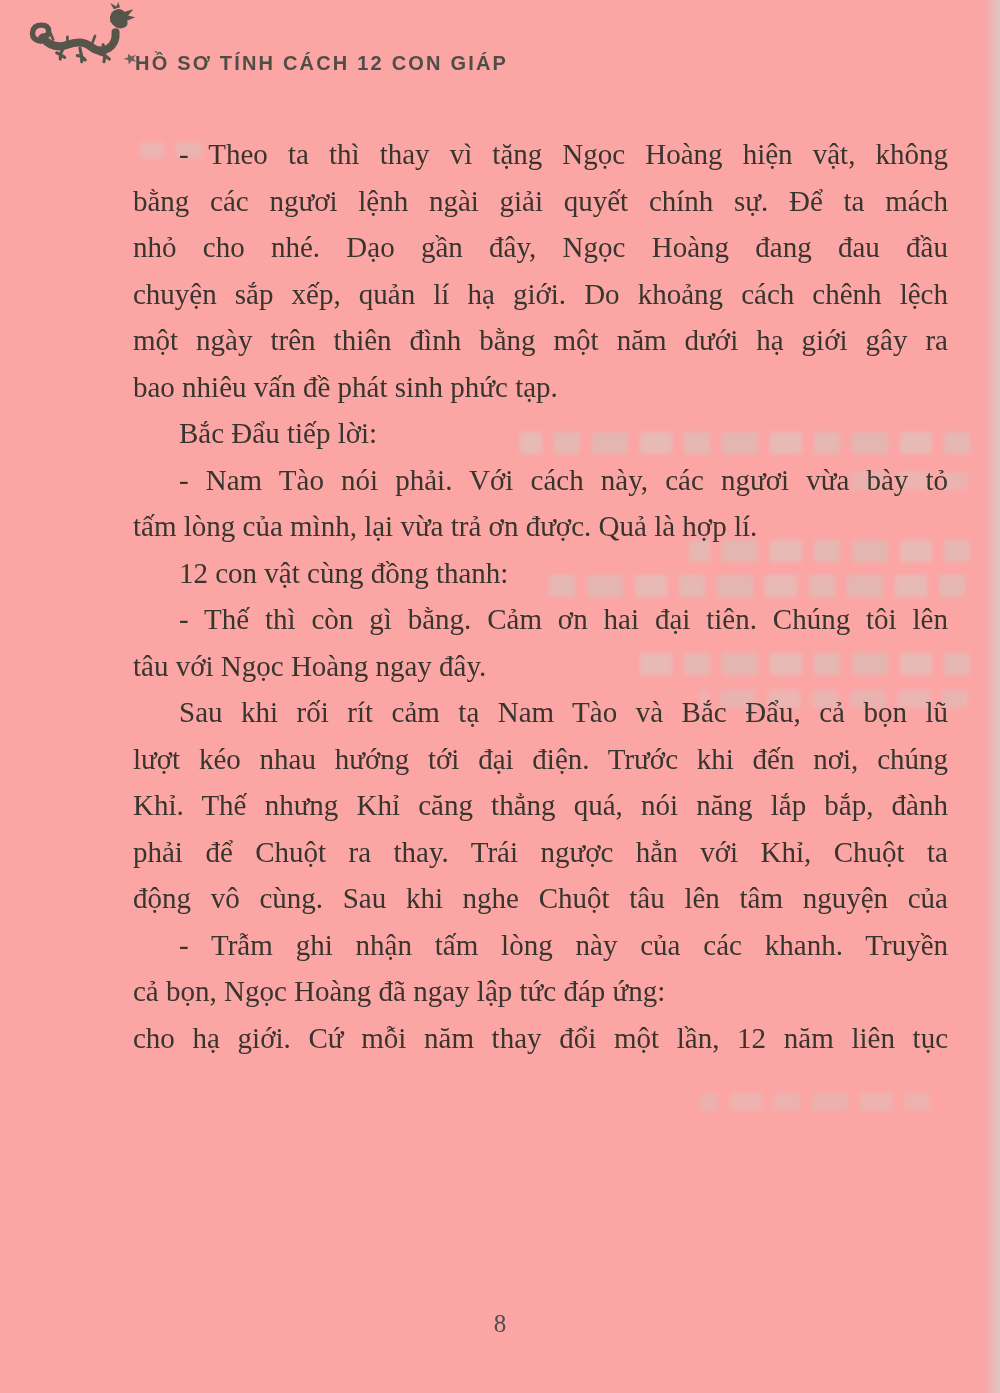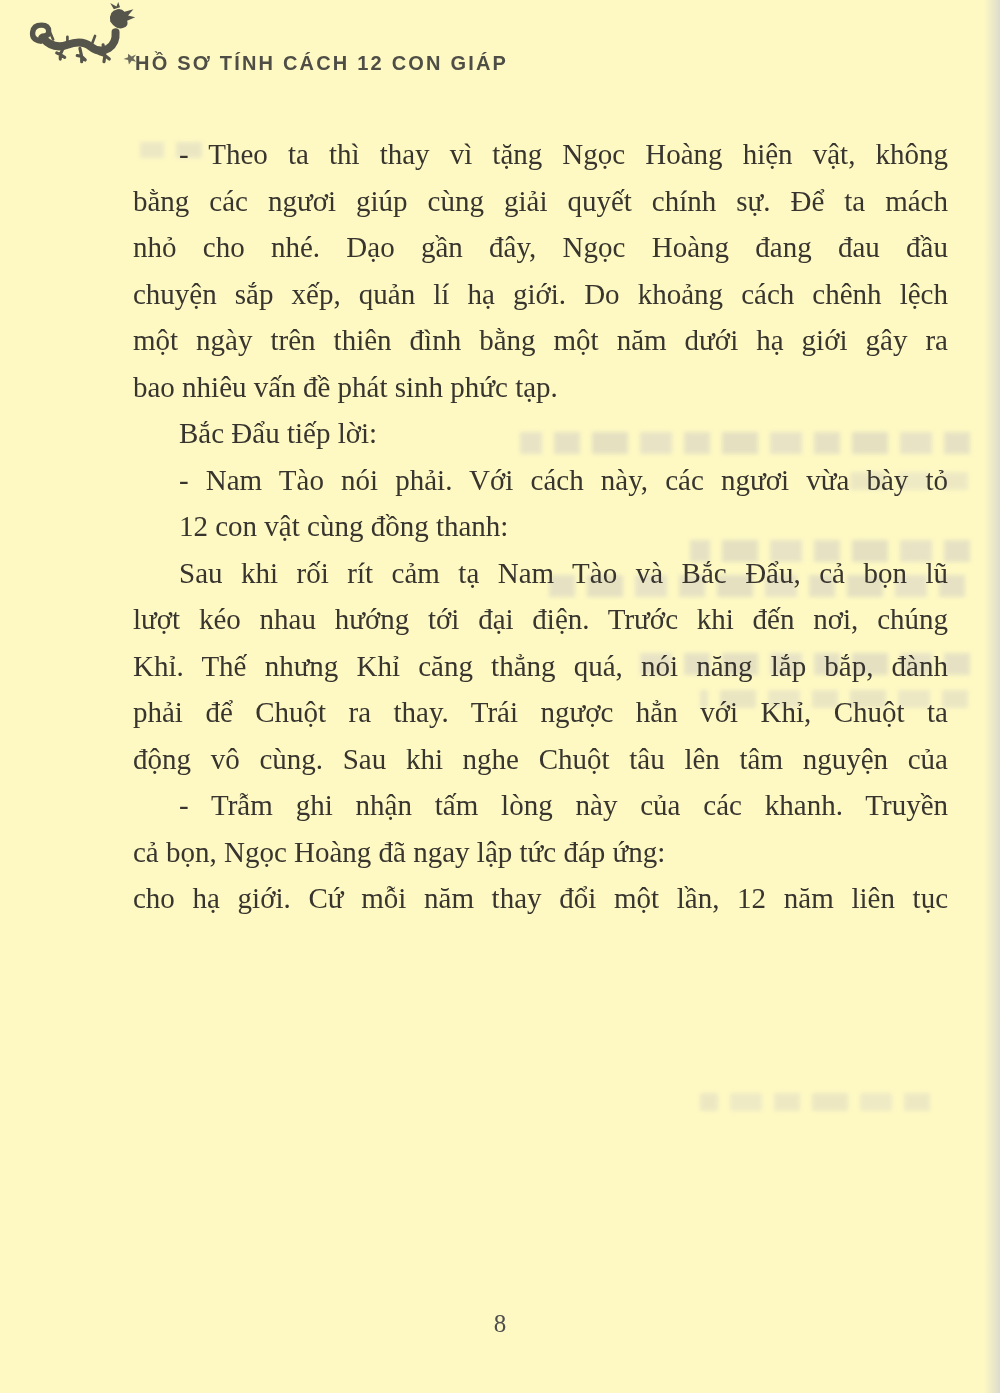--- a/index.html
+++ b/index.html
@@ -1,20 +1,20 @@
 <!DOCTYPE html>
 <html><head>
 <meta charset="utf-8">
 <style>
   html,body{margin:0;padding:0;background:#e9e9e7;}
   #page{
     position:relative;
     width:1000px;height:1393px;
     margin:0 auto;
-    background:#fef9c3;
+    background:#fca5a5;
     overflow:hidden;
     font-family:"Liberation Serif","DejaVu Serif",serif;
   }
 
   
   #logo{
     position:absolute;left:20px;top:2px;width:118px;height:66px;
   }
   #header-title{
     position:absolute;left:135px;top:52px;
@@ -117,32 +117,35 @@
   <div class="bleed b3"></div>
   <div class="bleed b4"></div>
   <div class="bleed b5"></div>
   <div class="bleed b6"></div>
   <div class="bleed b7"></div>
   <div class="bleed b8"></div>
 
   <div id="bodycol">
 
     <div class="line i">- Theo ta thì thay vì tặng Ngọc Hoàng hiện vật, không</div>
-    <div class="line">bằng các ngươi giúp cùng giải quyết chính sự. Để ta mách</div>
+    <div class="line">bằng các ngươi lệnh ngài giải quyết chính sự. Để ta mách</div>
     <div class="line">nhỏ cho nhé. Dạo gần đây, Ngọc Hoàng đang đau đầu</div>
     <div class="line">chuyện sắp xếp, quản lí hạ giới. Do khoảng cách chênh lệch</div>
     <div class="line">một ngày trên thiên đình bằng một năm dưới hạ giới gây ra</div>
     <div class="line l">bao nhiêu vấn đề phát sinh phức tạp.</div>
 
     <div class="line i l">Bắc Đẩu tiếp lời:</div>
 
     <div class="line i">- Nam Tào nói phải. Với cách này, các ngươi vừa bày tỏ</div>
+    <div class="line l">tấm lòng của mình, lại vừa trả ơn được. Quả là hợp lí.</div>
 
     <div class="line i l">12 con vật cùng đồng thanh:</div>
 
+    <div class="line i">- Thế thì còn gì bằng. Cảm ơn hai đại tiên. Chúng tôi lên</div>
+    <div class="line l">tâu với Ngọc Hoàng ngay đây.</div>
 
     <div class="line i">Sau khi rối rít cảm tạ Nam Tào và Bắc Đẩu, cả bọn lũ</div>
     <div class="line">lượt kéo nhau hướng tới đại điện. Trước khi đến nơi, chúng</div>
     <div class="line">Khỉ. Thế nhưng Khỉ căng thẳng quá, nói năng lắp bắp, đành</div>
     <div class="line">phải để Chuột ra thay. Trái ngược hẳn với Khỉ, Chuột ta</div>
     <div class="line">động vô cùng. Sau khi nghe Chuột tâu lên tâm nguyện của</div>
     <div class="line i">- Trẫm ghi nhận tấm lòng này của các khanh. Truyền</div>
 
     <div class="line l">cả bọn, Ngọc Hoàng đã ngay lập tức đáp ứng:</div>
     <div class="line">cho hạ giới. Cứ mỗi năm thay đổi một lần, 12 năm liên tục</div>

